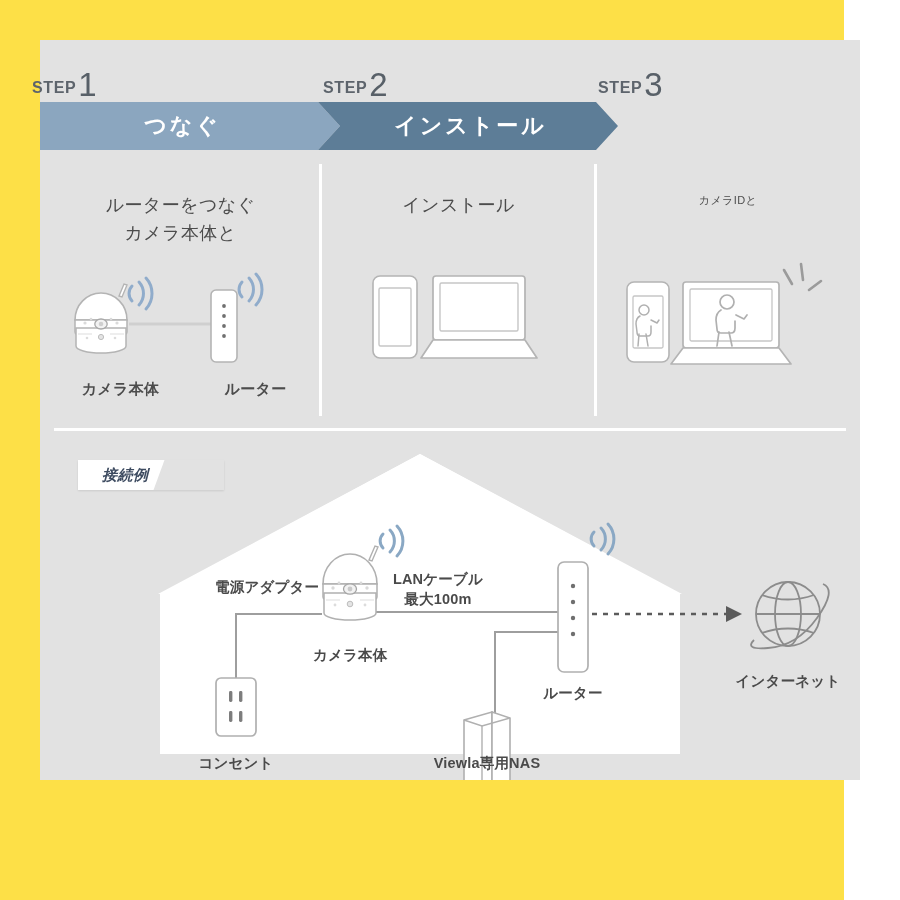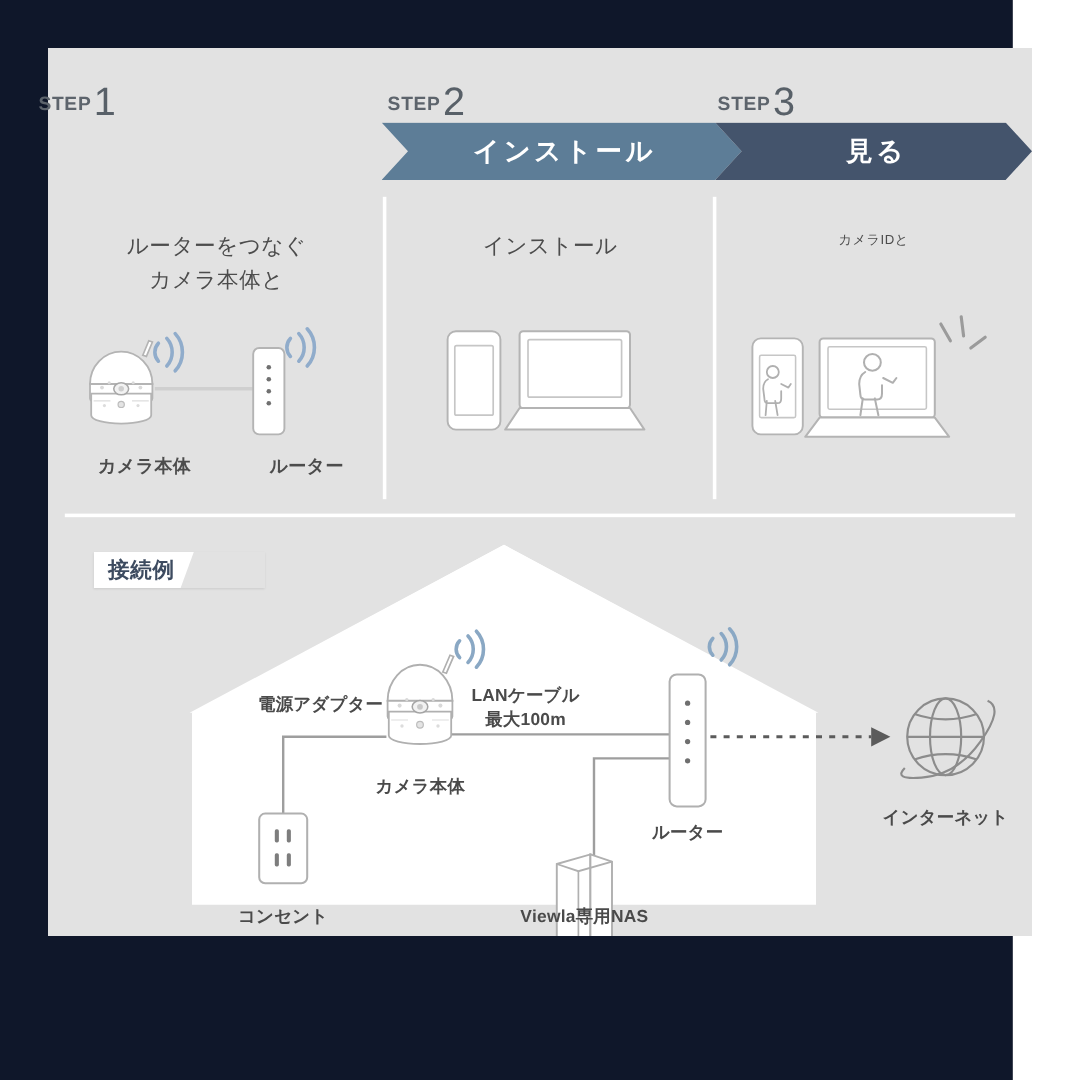--- a/index.html
+++ b/index.html
@@ -10,21 +10,21 @@
     height: 900px;
     background: #ffffff;
     font-family: "Liberation Sans", "DejaVu Sans", sans-serif;
     overflow: hidden;
   }
 
   #root {
     position: relative;
     width: 844px;
     height: 900px;
-    background: #0f172a;
+    background: #fde047;
   }
 
   
   .canvas {
     position: absolute;
     left: 40px;
     top: 40px;
     width: 820px;
     height: 740px;
     background: #e2e2e2;
@@ -206,27 +206,28 @@
     left: 38px;
     top: 28px;
     height: 30px;
     display: flex;
     align-items: stretch;
     box-shadow: 0 1px 2px rgba(0,0,0,0.10);
   }
   .badge-left {
     background: #ffffff;
     color: #3d4b60;
-    font-size: 18px;
+    font-size: 15px;
     font-weight: 700;
     letter-spacing: 0.5px;
     display: flex;
     align-items: center;
-    padding: 0 16px 0 12px;
+    padding: 0 16px 0 24px;
     clip-path: polygon(0 0, 100% 0, calc(100% - 11px) 100%, 0 100%);
+    font-style: italic;
   }
   .badge-right {
     background: #44546c;
     color: #ffffff;
     font-size: 15px;
     font-weight: 700;
     letter-spacing: 0.5px;
     display: flex;
     align-items: center;
     padding: 0 13px 0 12px;
@@ -266,25 +267,25 @@
         <span class="st-word">STEP</span>
         <span class="st-num">2</span>
       </div>
       <div class="step-tag" id="step-tag-3">
         <span class="st-word">STEP</span>
         <span class="st-num">3</span>
       </div>
     </div>
 
     <div class="banners">
+      <div class="banner" id="banner-1" style="background: rgb(139, 166, 191);">
+        <span class="btxt">つなぐ</span>
+      </div>
       <div class="banner" id="banner-2" style="background: rgb(93, 125, 151);">
         <span class="btxt">インストール</span>
-      </div>
-      <div class="banner" id="banner-3" style="background: rgb(68, 84, 108);">
-        <span class="btxt">見る</span>
       </div>
     </div>
 
     <div class="columns">
 
       <div class="col-divider" id="divider-1"></div>
       <div class="col-divider" id="divider-2"></div>
 
       <div class="col" id="col-1">
         <div class="col-caption">

